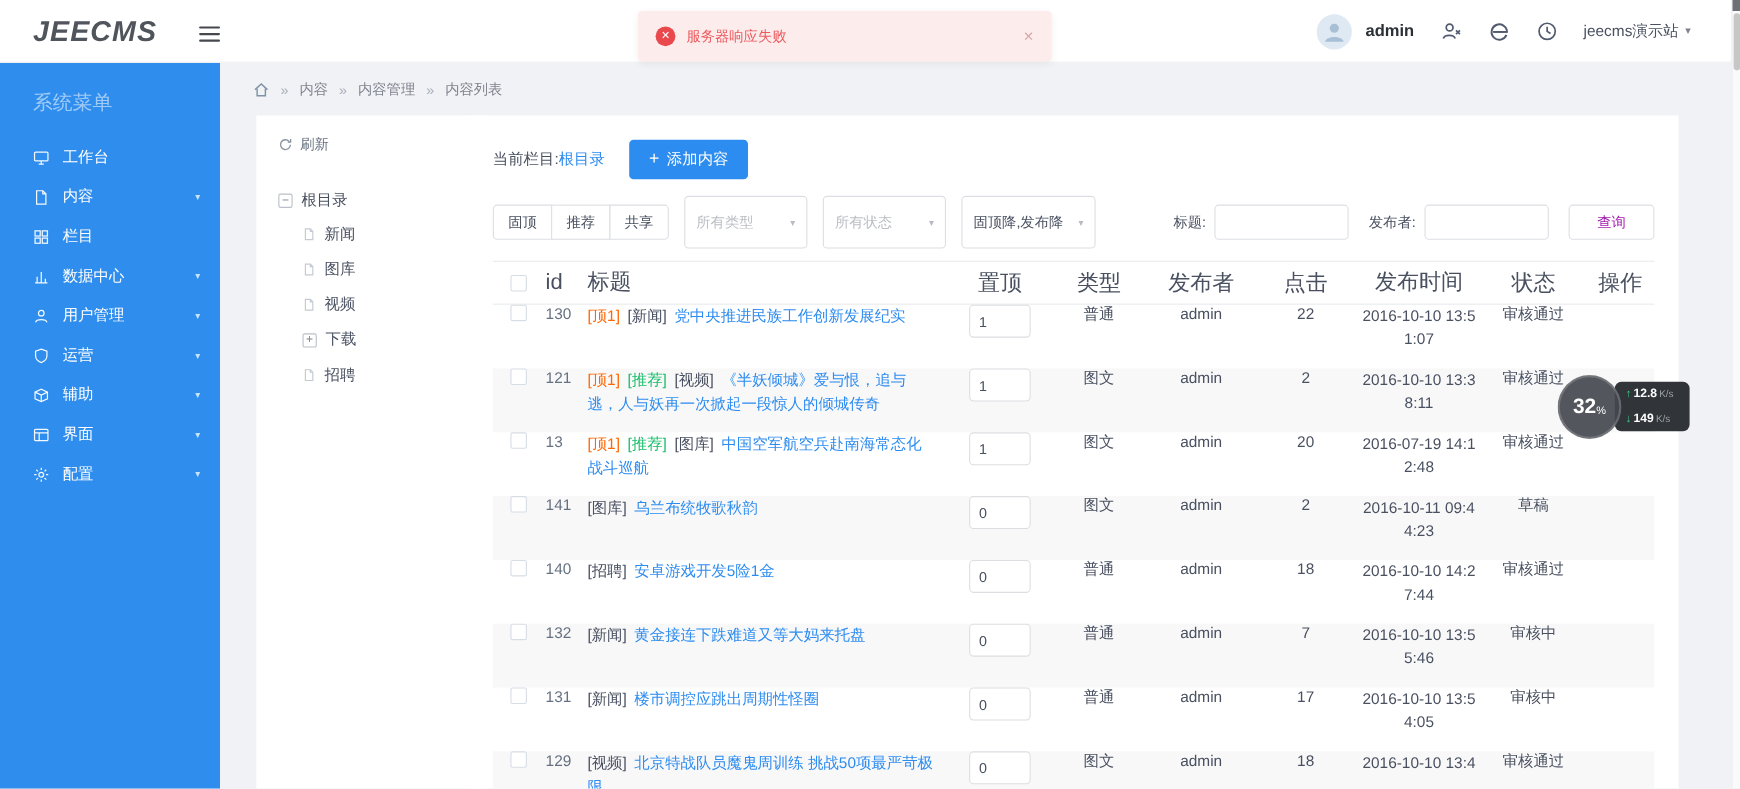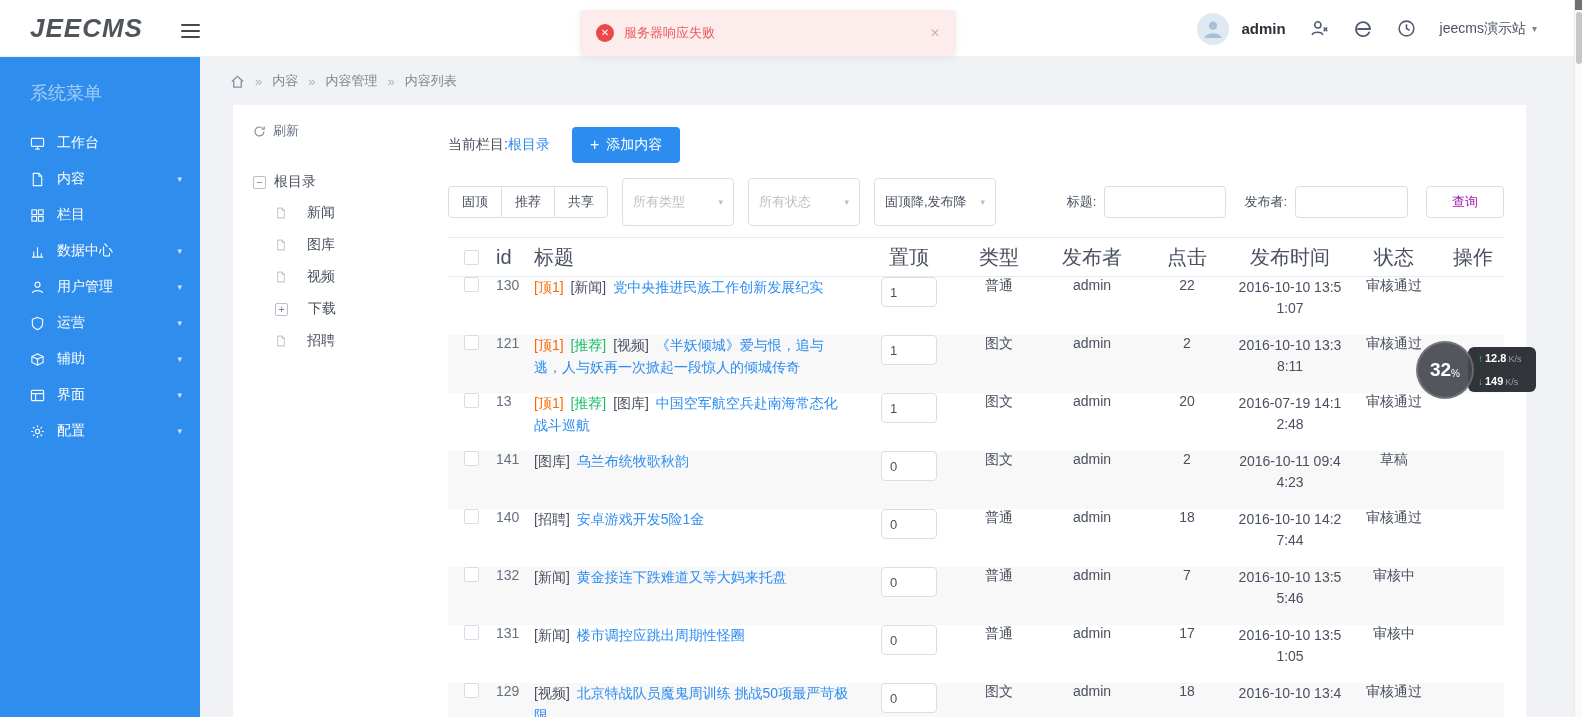--- a/index.html
+++ b/index.html
@@ -41,21 +41,21 @@
   .crumb-sep{color:#aab0ba;font-size:13px}
   .home-ic{display:flex;align-items:center;color:#7d93a8}
 
   
   .tree-panel{position:absolute;left:233px;top:105px;width:210px;height:612px;background:#fff;padding:16px 20px}
   .refresh-row{display:flex;align-items:center;gap:7px;color:#657180;font-size:13px;cursor:pointer;height:20px}
   .tree{margin-top:26px}
   .tree-root{display:flex;align-items:center;gap:8px;height:30px;cursor:pointer;color:#495060}
   .toggle-box{width:13px;height:13px;border:1px solid #b9c0c9;border-radius:2px;font-size:11px;line-height:11px;
     text-align:center;color:#80848f;background:#fff;flex:0 0 13px}
-  .tree-child{display:flex;align-items:center;gap:20px;height:32px;padding-left:22px;cursor:pointer;color:#495060}
+  .tree-child{display:flex;align-items:center;gap:8px;height:32px;padding-left:22px;cursor:pointer;color:#495060}
   .leaf-ic{display:flex;align-items:center}
 
   
   .main-panel{position:absolute;left:426px;top:105px;width:1100px;height:612px;background:#fff;padding:22px;overflow:hidden}
   .panel-toolbar{display:flex;align-items:center;height:36px;margin-bottom:22px}
   .cur-label{font-size:14px;color:#495060}
   .cur-value{color:#2d8cf0}
   .add-btn{margin-left:22px;height:36px;padding:0 18px;background:#2d8cf0;border:none;border-radius:4px;color:#fff;
     font-size:14px;display:flex;align-items:center;gap:7px;cursor:pointer;font-family:inherit}
   .add-btn .plus{font-size:16px;line-height:1}
@@ -564,21 +564,21 @@
             <a class="title-link">楼市调控应跳出周期性怪圈</a>
           </div>
           <div class="c-top">
             <input class="top-input" type="text" value="0" style="">
           </div>
           <div class="c-type">普通</div>
           <div class="c-pub">admin</div>
           <div class="c-clicks">17</div>
           <div class="c-time">
             <div>2016-10-10 13:5</div>
-            <div>1:05</div>
+            <div>4:05</div>
           </div>
           <div class="c-status">审核中</div>
           <div class="c-action"></div>
         </div>
 
         <div class="trow">
           <div class="c-check">
             <span class="checkbox"></span>
           </div>
           <div class="c-id">129</div>

